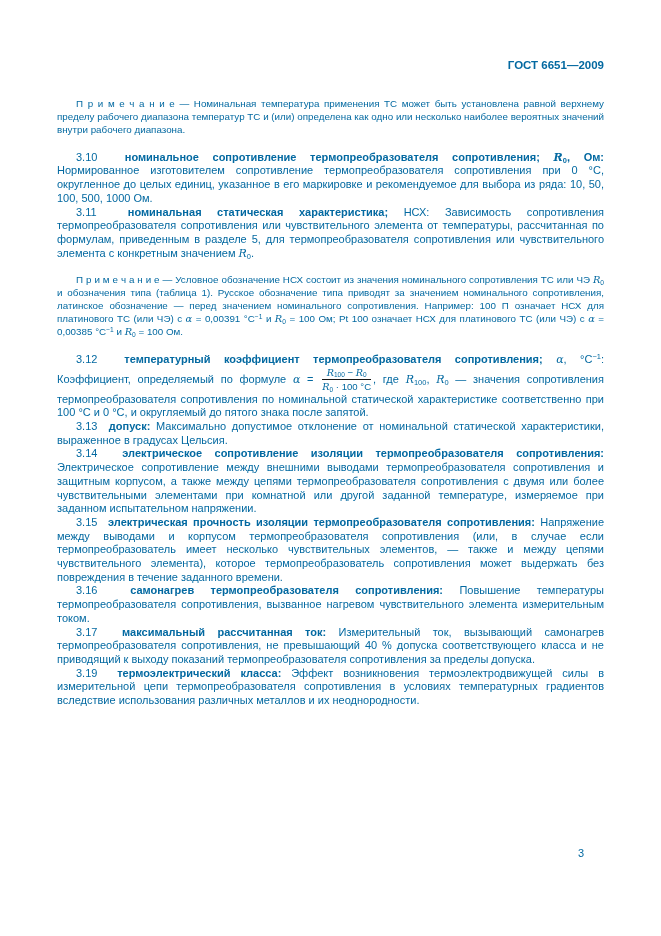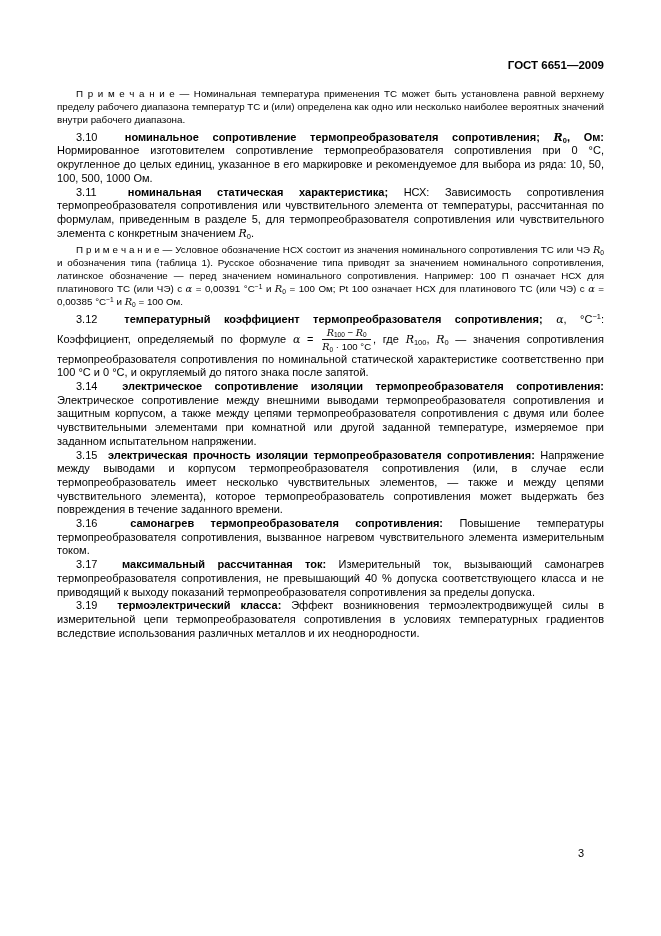--- a/index.html
+++ b/index.html
@@ -1,21 +1,21 @@
 <!DOCTYPE html>
 <html lang="ru"><head>
 <meta charset="utf-8">
 <style>
   html, body { margin: 0; padding: 0; background: #ffffff; }
   .page {
     position: relative;
     width: 661px;
     height: 936px;
     background: #ffffff;
-    color: #000000;
+    color: #0369a1;
     font-family: "Liberation Sans", sans-serif;
     overflow: hidden;
   }
   .header {
     position: absolute;
     top: 59px;
     left: 57px;
     right: 57px;
     text-align: right;
     font-weight: bold;
@@ -29,21 +29,21 @@
     right: 57px;
     text-align: justify;
   }
   p.para {
     margin: 0;
     text-indent: 19px;
     font-size: 11px;
     line-height: 13.7px;
   }
   p.note {
-    margin: 4px 0;
+    margin: 14px 0;
     text-indent: 19px;
     font-size: 9.8px;
     line-height: 12.9px;
   }
   .bold { font-weight: bold; }
   .var  { font-family: "DejaVu Serif", serif; font-style: italic; }
   sub, sup { font-size: 68%; line-height: 0; position: relative; vertical-align: baseline; }
   sub { top: 0.28em; }
   sup { top: -0.5em; }
   .frac {
@@ -71,20 +71,21 @@
   <div class="header">
     <span>ГОСТ 6651—2009</span>
   </div>
 
   <div class="doc-body">
       <p class="note"><span>П р и м е ч а н и е — Номинальная температура применения ТС может быть установлена равной верхнему пределу рабочего диапазона температур ТС и (или) определена как одно или несколько наиболее вероятных значений внутри рабочего диапазона.</span></p>
       <p class="para"><span>3.10&nbsp; </span><span class="bold">номинальное сопротивление термопреобразователя сопротивления; </span><span class="bold var">R</span><sub class="bold">0</sub><span class="bold">, Ом:</span><span> Нормированное изготовителем сопротивление термопреобразователя сопротивления при 0 °С, округленное до целых единиц, указанное в его маркировке и рекомендуемое для выбора из ряда: 10, 50, 100, 500, 1000 Ом.</span></p>
       <p class="para"><span>3.11&nbsp; </span><span class="bold">номинальная статическая характеристика;</span><span> НСХ: Зависимость сопротивления термопреобразователя сопротивления или чувствительного элемента от температуры, рассчитанная по формулам, приведенным в разделе 5, для термопреобразователя сопротивления или чувствительного элемента с конкретным значением </span><span class="var">R</span><sub>0</sub><span>.</span></p>
       <p class="note"><span>П р и м е ч а н и е — Условное обозначение НСХ состоит из значения номинального сопротивления ТС или ЧЭ </span><span class="var">R</span><sub>0</sub><span> и обозначения типа (таблица 1). Русское обозначение типа приводят за значением номинального сопротивления, латинское обозначение — перед значением номинального сопротивления. Например: 100 П означает НСХ для платинового ТС (или ЧЭ) с </span><span class="var">α</span><span> = 0,00391 °С</span><sup>−1</sup><span> и </span><span class="var">R</span><sub>0</sub><span> = 100 Ом; Pt 100 означает НСХ для платинового ТС (или ЧЭ) с </span><span class="var">α</span><span> = 0,00385 °С</span><sup>−1</sup><span> и </span><span class="var">R</span><sub>0</sub><span> = 100 Ом.</span></p>
       <p class="para"><span>3.12&nbsp; </span><span class="bold">температурный коэффициент термопреобразователя сопротивления; </span><span class="var">α</span><span>, °С</span><sup>−1</sup><span>: Коэффициент, определяемый по формуле </span><span class="var">α</span><span> = </span><span class="frac"><span class="num"><span class="var">R</span><sub>100</sub><span> − </span><span class="var">R</span><sub>0</sub></span><span class="den"><span class="var">R</span><sub>0</sub><span> · 100 °С</span></span></span><span>, где </span><span class="var">R</span><sub>100</sub><span>, </span><span class="var">R</span><sub>0</sub><span> — значения сопротивления термопреобразователя сопротивления по номинальной статической характеристике соответственно при 100 °С и 0 °С, и округляемый до пятого знака после запятой.</span></p>
+      <p class="para"><span>3.13&nbsp; </span><span class="bold">допуск:</span><span> Максимально допустимое отклонение от номинальной статической характеристики, выраженное в градусах Цельсия.</span></p>
       <p class="para"><span>3.14&nbsp; </span><span class="bold">электрическое сопротивление изоляции термопреобразователя сопротивления:</span><span> Электрическое сопротивление между внешними выводами термопреобразователя сопротивления и защитным корпусом, а также между цепями термопреобразователя сопротивления с двумя или более чувствительными элементами при комнатной или другой заданной температуре, измеряемое при заданном испытательном напряжении.</span></p>
       <p class="para"><span>3.15&nbsp; </span><span class="bold">электрическая прочность изоляции термопреобразователя сопротивления:</span><span> Напряжение между выводами и корпусом термопреобразователя сопротивления (или, в случае если термопреобразователь имеет несколько чувствительных элементов, — также и между цепями чувствительного элемента), которое термопреобразователь сопротивления может выдержать без повреждения в течение заданного времени.</span></p>
       <p class="para"><span>3.16&nbsp; </span><span class="bold">самонагрев термопреобразователя сопротивления:</span><span> Повышение температуры термопреобразователя сопротивления, вызванное нагревом чувствительного элемента измерительным током.</span></p>
       <p class="para"><span>3.17&nbsp; </span><span class="bold">максимальный рассчитанная ток:</span><span> Измерительный ток, вызывающий самонагрев термопреобразователя сопротивления, не превышающий 40 % допуска соответствующего класса и не приводящий к выходу показаний термопреобразователя сопротивления за пределы допуска.</span></p>
       <p class="para"><span>3.19&nbsp; </span><span class="bold">термоэлектрический класса:</span><span> Эффект возникновения термоэлектродвижущей силы в измерительной цепи термопреобразователя сопротивления в условиях температурных градиентов вследствие использования различных металлов и их неоднородности.</span></p>
     </div>
 
   <div class="footer">
     <span>3</span>
   </div>

